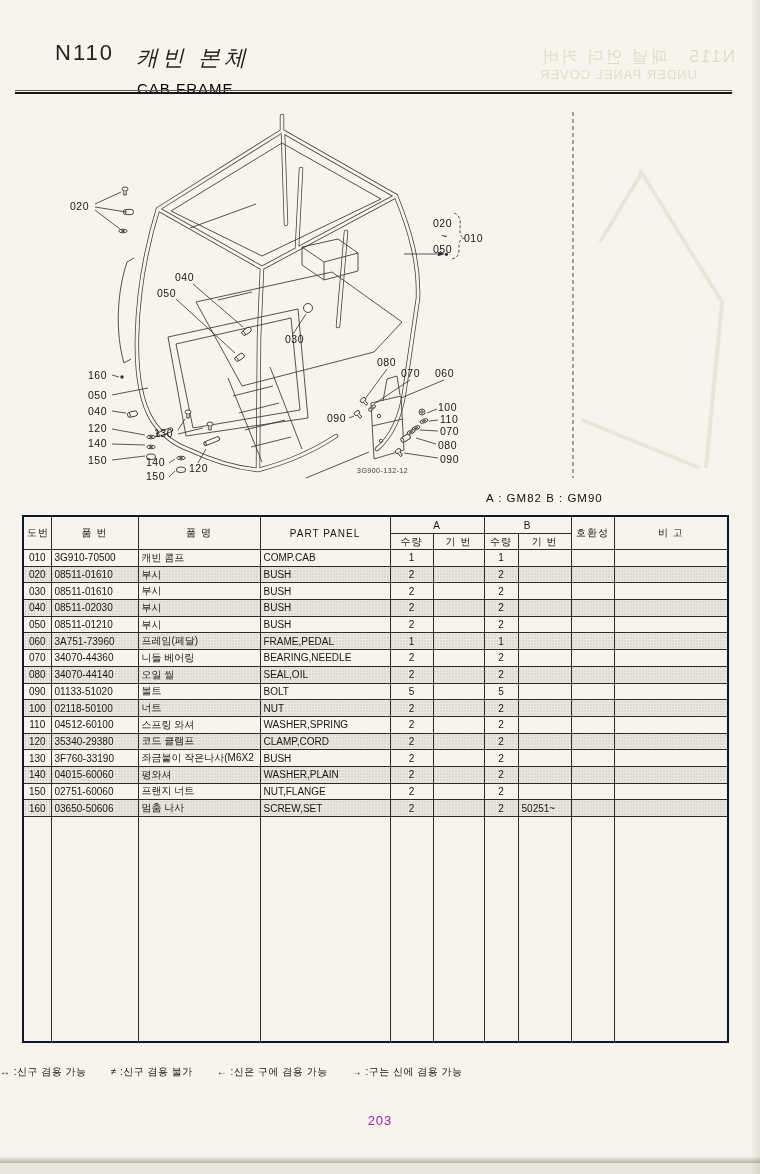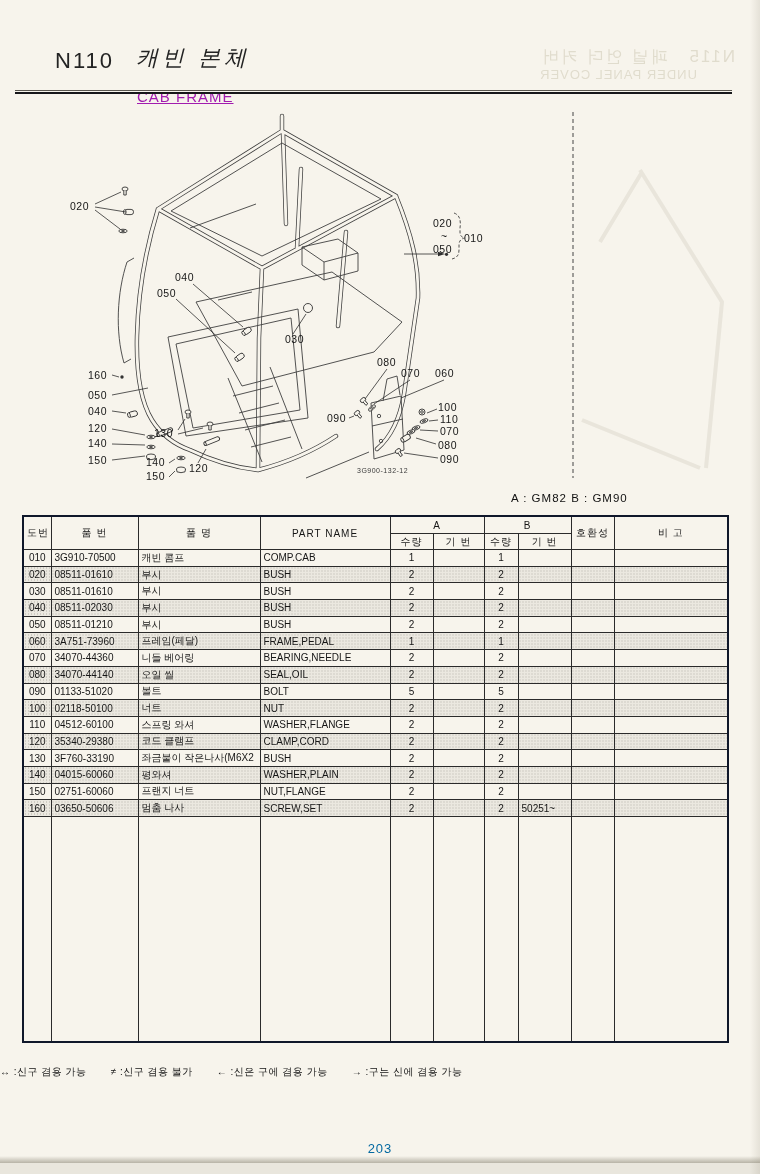--- a/index.html
+++ b/index.html
@@ -4,59 +4,59 @@
 <style>
   html,body{margin:0;padding:0;}
   body{
     width:760px;height:1174px;position:relative;overflow:hidden;
     background:#f7f4ec;
     font-family:"Liberation Sans","DejaVu Sans",sans-serif;
     color:#1c1c1c;
   }
   .abs{position:absolute;}
   
-  .sec-code{left:55px;top:48px;font-size:22px;letter-spacing:2px;color:#232323;}
+  .sec-code{left:55px;top:40px;font-size:22px;letter-spacing:2px;color:#232323;}
   .title-ko{left:136px;top:43px;font-size:22px;letter-spacing:4px;color:#232323;font-style:italic;}
-  .title-en{left:137px;top:88px;font-size:15px;letter-spacing:1px;color:#a21caf;text-decoration:underline;}
+  .title-en{left:137px;top:80px;font-size:15px;letter-spacing:1px;color:#000000;}
   .rule1{left:15px;top:90px;width:717px;height:1px;background:#5a5750;}
   .rule2{left:15px;top:92px;width:717px;height:2px;background:#17171a;}
   
   .bleed{left:440px;top:46px;width:295px;transform:scaleX(-1);color:#ddd8c8;
          opacity:.85;pointer-events:none;line-height:1.25;}
   .bleed .b1{font-size:17px;letter-spacing:2px;}
   .bleed .b2{font-size:13px;letter-spacing:1px;margin-left:38px;}
   
   #diagram{left:0;top:100px;width:760px;height:400px;}
   .tube-out{fill:none;stroke:#3c3c3c;stroke-width:4.4;stroke-linecap:round;stroke-linejoin:round;}
   .tube-in{fill:none;stroke:#f7f4ec;stroke-width:2.9;stroke-linecap:round;stroke-linejoin:round;}
   .thin{fill:none;stroke:#3f3f3f;stroke-width:0.9;stroke-linejoin:round;}
   .leader{stroke:#2e2e2e;stroke-width:0.8;}
   .callout-label{font-size:10.5px;fill:#161616;letter-spacing:0.5px;}
   .ref-small{font-size:7px;fill:#3a3a3a;letter-spacing:0.5px;}
   .glyph{stroke:#333;stroke-width:0.9;fill:#f7f4ec;}
   .bleed-stroke{fill:none;stroke:rgba(140,130,108,0.13);stroke-width:4;}
   .dash-line{stroke:#444;stroke-width:1;stroke-dasharray:4 3;}
   
-  .variant{left:486px;top:492px;font-size:11.5px;letter-spacing:1px;color:#111;margin-left:25px;}
+  .variant{left:486px;top:492px;font-size:11.5px;letter-spacing:1px;color:#111;}
   
   .tablewrap{left:22px;top:515px;}
   table{border-collapse:collapse;table-layout:fixed;width:707px;background:transparent;}
   th,td{border:1px solid #2b2b2b;font-weight:normal;font-size:10px;
         padding:0 3px;overflow:hidden;white-space:nowrap;color:#161616;}
   table{border:2px solid #0f172a;}
   thead th{text-align:center;font-size:10px;letter-spacing:1px;}
   tr.h1 th{height:16px;} tr.h2 th{height:15px;}
   tbody td{height:15.7px;}
   td.c{text-align:center;} td.l{text-align:left;}
   tr.shaded td{background:radial-gradient(circle,#b3b0a8 27%,rgba(0,0,0,0) 30%) 0 0/3px 3px,#ebe8e0;}
   tr.filler td{height:224px;}
   
   .legend{left:0;top:1065px;width:760px;display:flex;justify-content:flex-start;gap:24px;
           font-size:10px;color:#141414;letter-spacing:0.5px;}
-  .pageno{left:0;top:1113px;width:760px;text-align:center;font-size:13px;color:#0369a1;letter-spacing:1px;margin-top:28px;}
+  .pageno{left:0;top:1113px;width:760px;text-align:center;font-size:13px;color:#a21caf;letter-spacing:1px;}
   .bottom-shadow{left:0;top:1156px;width:760px;height:7px;
       background:linear-gradient(to bottom,rgba(0,0,0,0),#b7b3a6);}
   .bottom-paper{left:0;top:1163px;width:760px;height:11px;background:#e9e6dd;}
   .right-edge{right:0;top:0;width:10px;height:1174px;
       background:linear-gradient(to right,rgba(0,0,0,0),rgba(120,112,92,0.14));}
 </style>
 </head>
 <body>
 
 <div class="abs sec-code">N110</div>
@@ -242,21 +242,21 @@
         <col style="width:34px">
         <col style="width:53px">
       <col style="width:43px">
         <col style="width:114px">
     </colgroup>
     <thead>
       <tr class="h1">
         <th rowspan="2">도번</th>
         <th rowspan="2">품   번</th>
         <th rowspan="2">품        명</th>
-        <th rowspan="2">PART  NAME</th>
+        <th rowspan="2">PART  PANEL</th>
         <th colspan="2">A</th>
         <th colspan="2">B</th>
         <th rowspan="2">호환성</th>
         <th rowspan="2">비   고</th>
       </tr>
       <tr class="h2">
         <th>수량</th>
         <th>기 번</th>
         <th>수량</th>
         <th>기 번</th>
@@ -380,21 +380,21 @@
           <td class="l"></td>
           <td class="c">2</td>
           <td class="l"></td>
           <td class="l"></td>
           <td class="l"></td>
         </tr>
         <tr>
           <td class="c">110</td>
           <td class="l">04512-60100</td>
           <td class="l">스프링 와셔</td>
-          <td class="l">WASHER,FLANGE</td>
+          <td class="l">WASHER,SPRING</td>
           <td class="c">2</td>
           <td class="l"></td>
           <td class="c">2</td>
           <td class="l"></td>
           <td class="l"></td>
           <td class="l"></td>
         </tr>
         <tr class="shaded">
           <td class="c">120</td>
           <td class="l">35340-29380</td>

